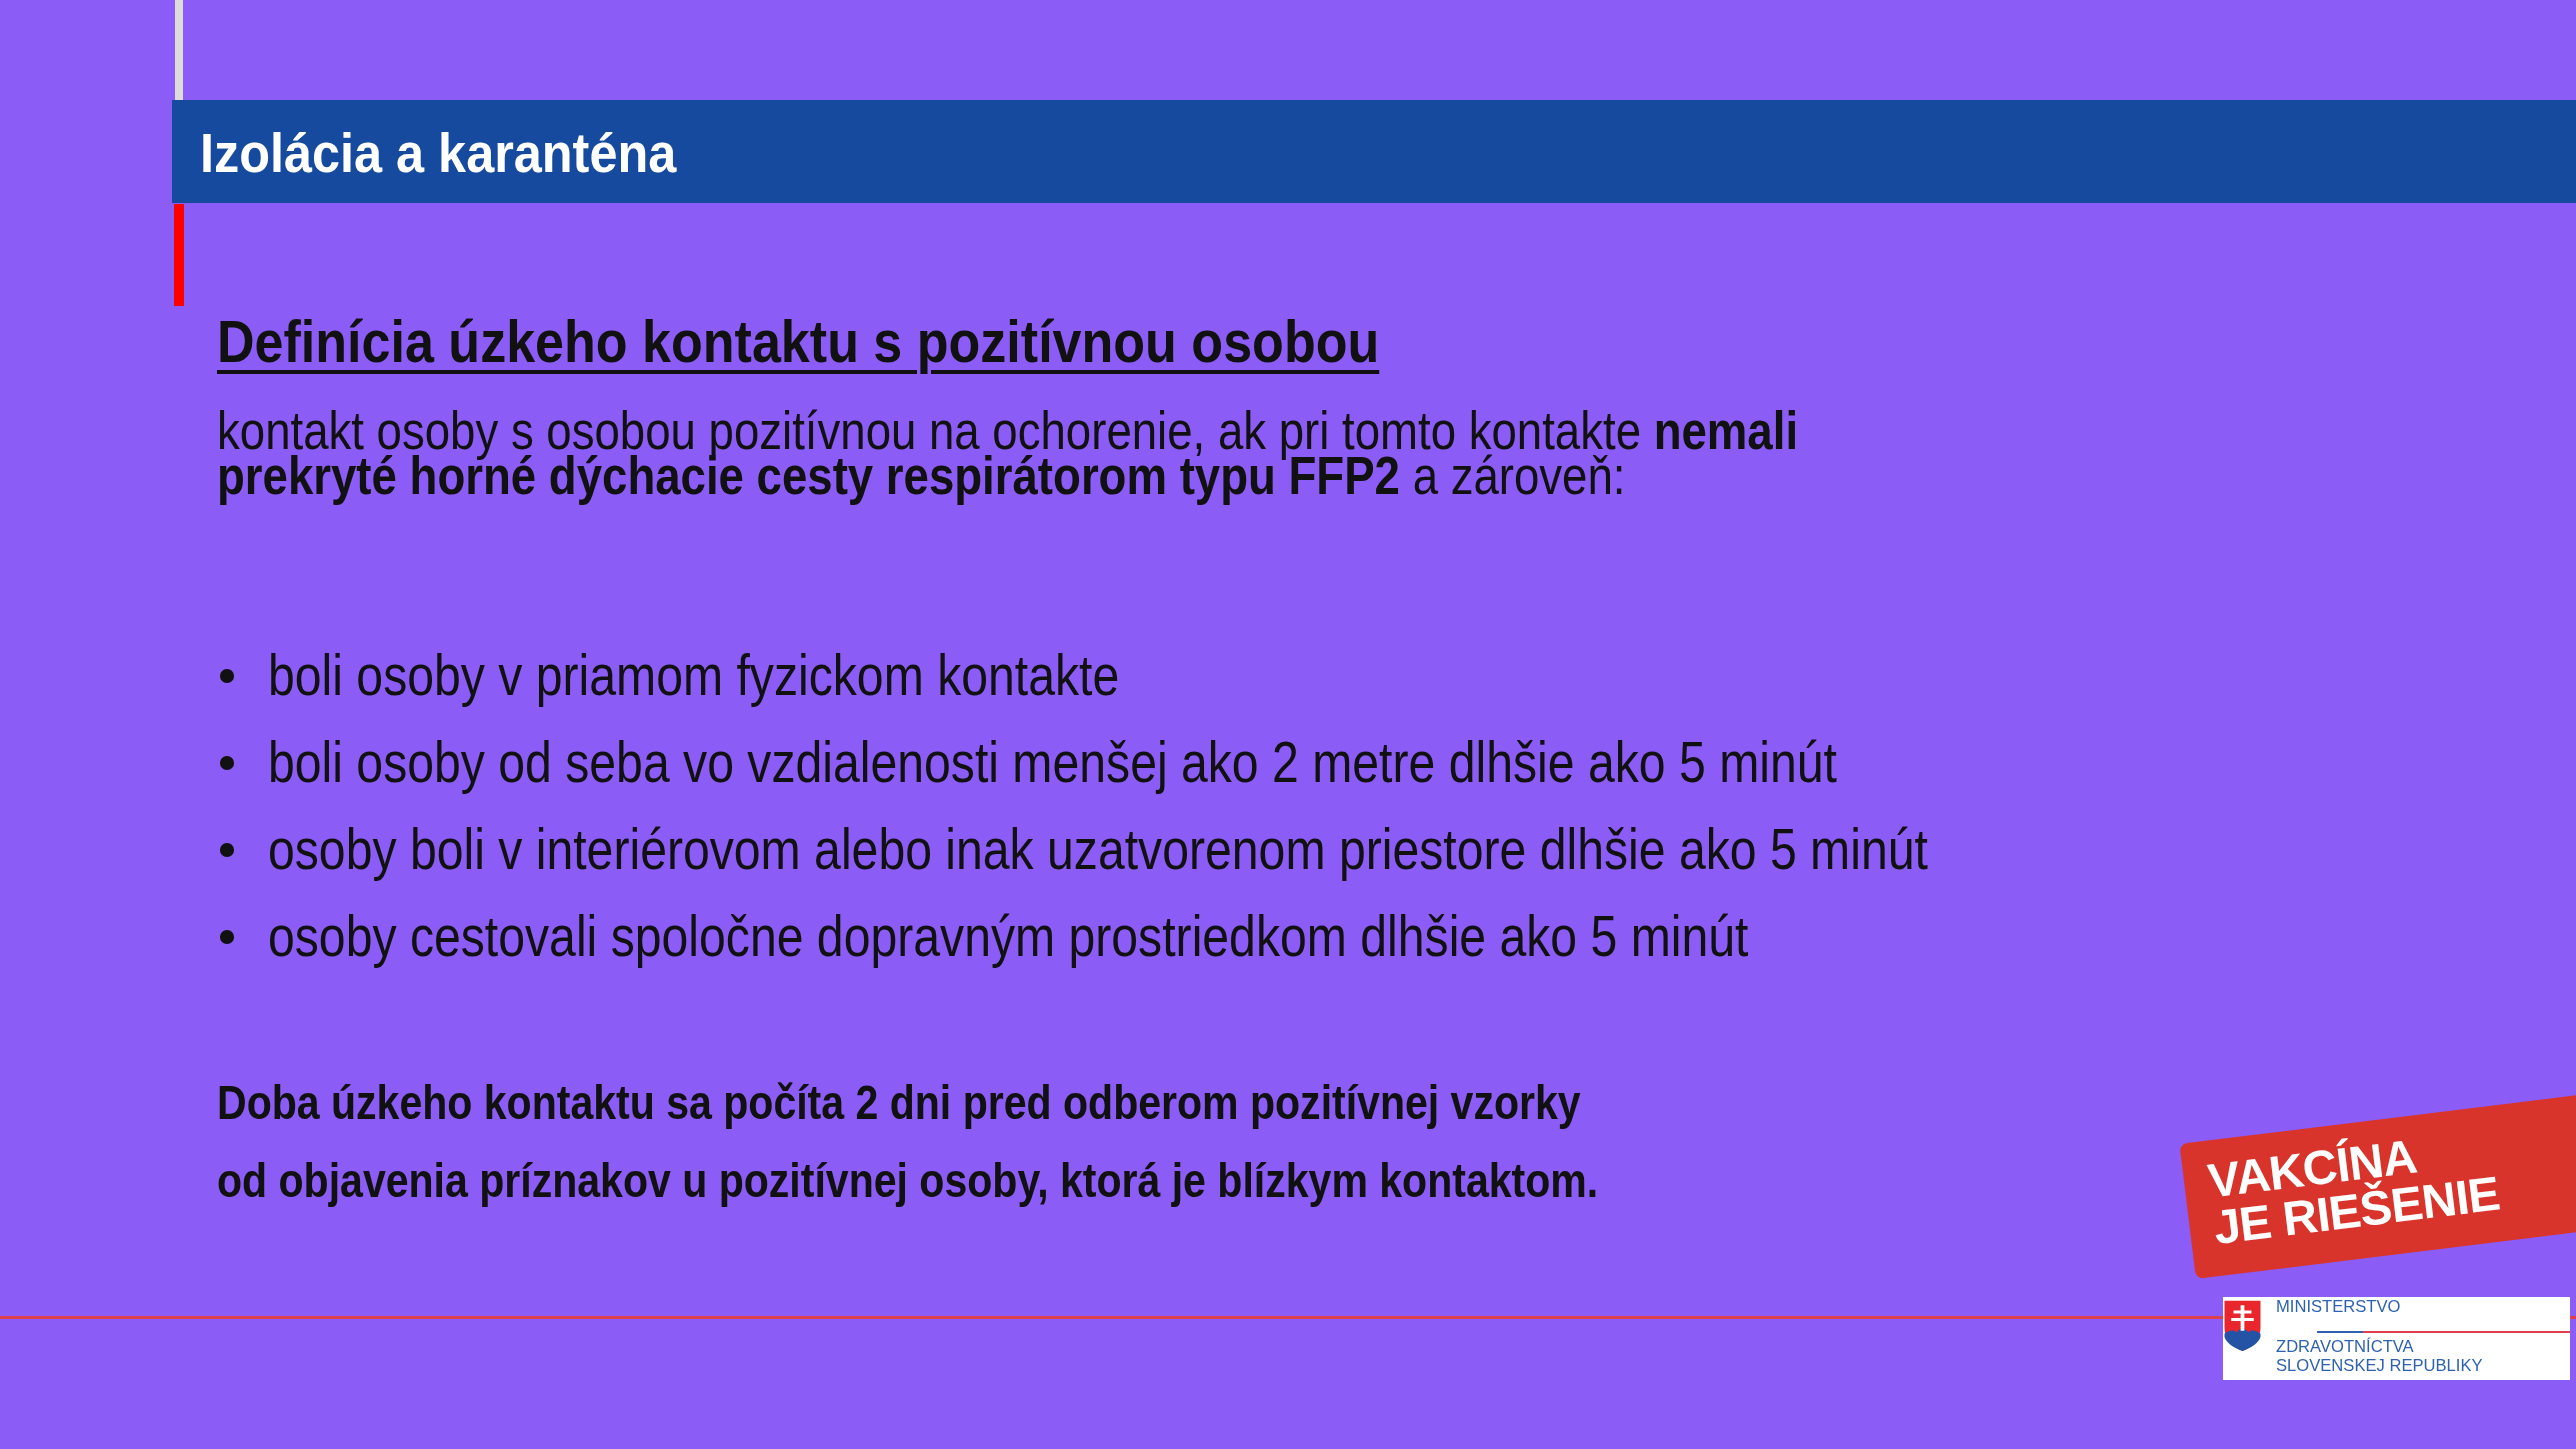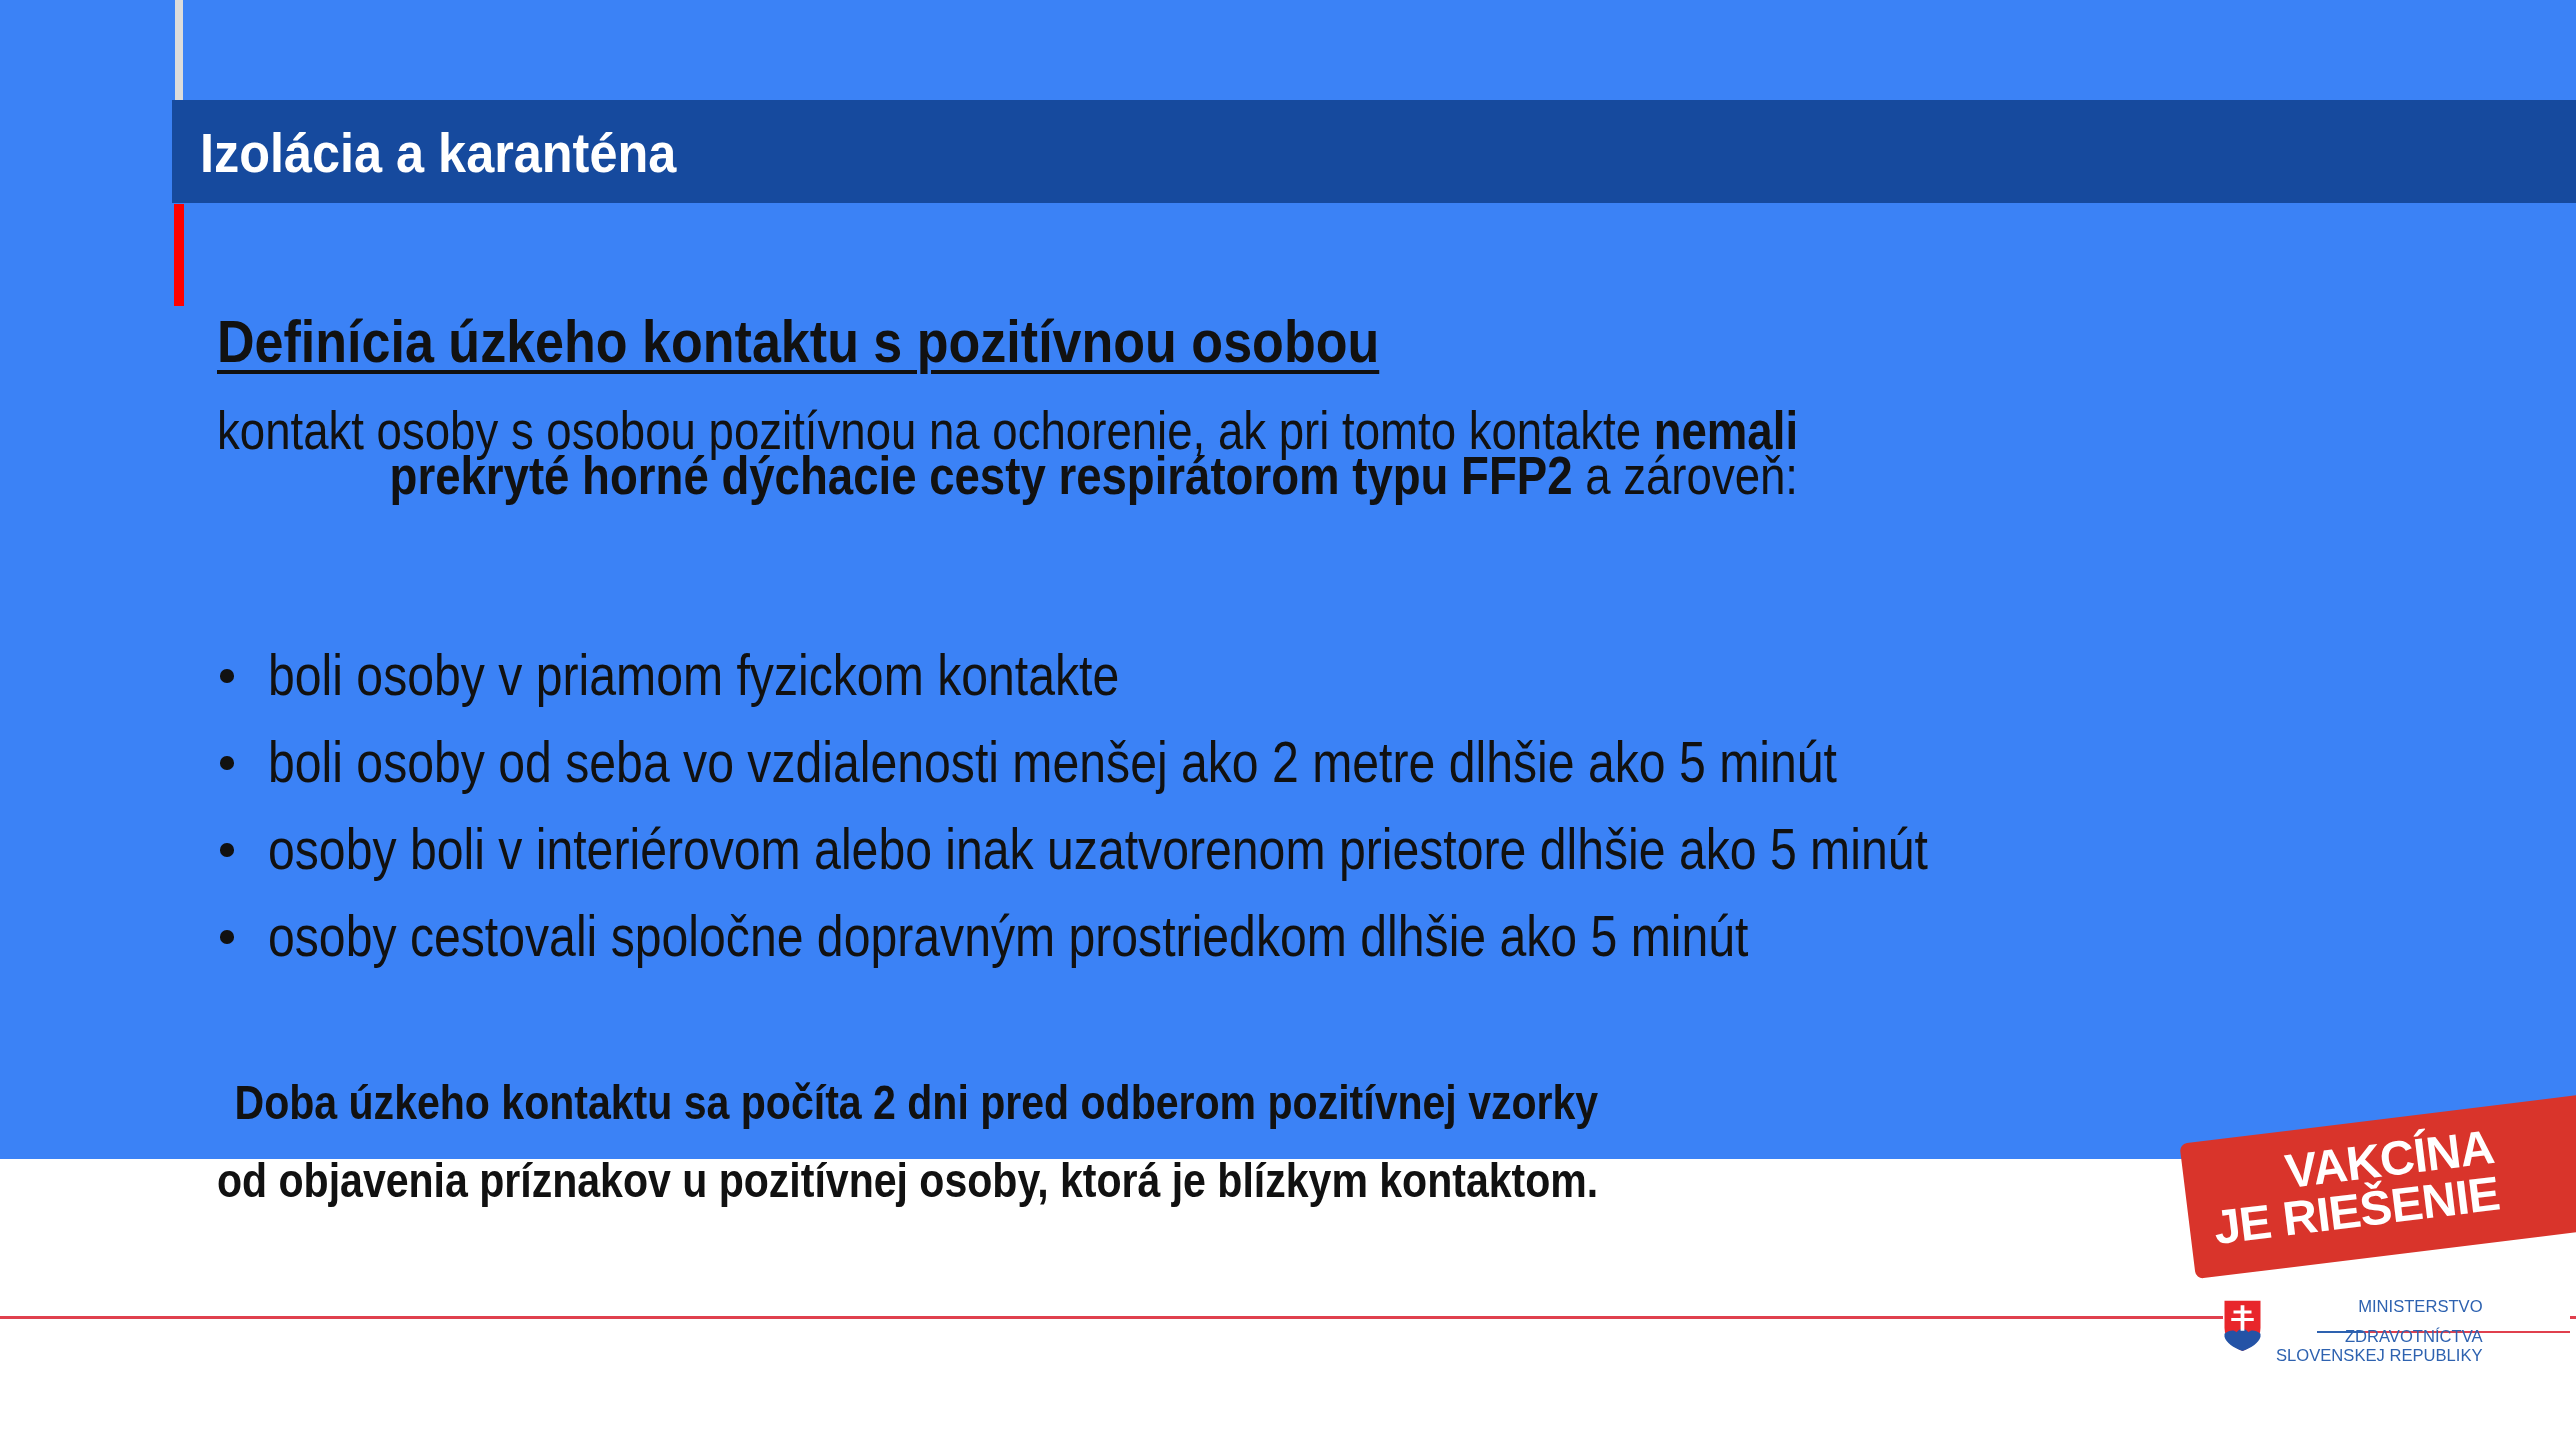--- a/index.html
+++ b/index.html
@@ -8,23 +8,22 @@
     width: 2576px;
     height: 1449px;
     background: #ffffff;
     overflow: hidden;
     font-family: "Liberation Sans", "DejaVu Sans", sans-serif;
     color: #111111;
   }
   .slide {
     position: relative;
     width: 2576px;
-    height: 1159px;
-    background: #3b82f6;
-    text-align: right;
+    height: 1449px;
+    background: #8b5cf6;
   }
   .grey-rule {
     position: absolute;
     left: 175px; top: 0;
     width: 8.3px; height: 100px;
     background: #dcdcdc;
   }
   .title-bar {
     position: absolute;
     left: 172px; top: 100px;
@@ -148,21 +147,21 @@
   .ministry-text {
     position: absolute;
     left: 53px; top: 0;
     color: #2e62b0;
     font-size: 16.6px;
     font-weight: normal;
     line-height: 19.6px;
     white-space: nowrap;
   }
   .ministry-text .l1 { display: block; }
-  .ministry-text .l2 { display: block; margin-top: 10px; }
+  .ministry-text .l2 { display: block; margin-top: 20px; }
   .ministry-text .l3 { display: block; }
   .ministry-divider {
     position: absolute;
     left: 94px; top: 34px;
     width: 253px; height: 2.3px;
     background: linear-gradient(to right, #2e62b0 0 18%, #e0404e 18% 100%);
   }
 </style>
 </head>
 <body>

